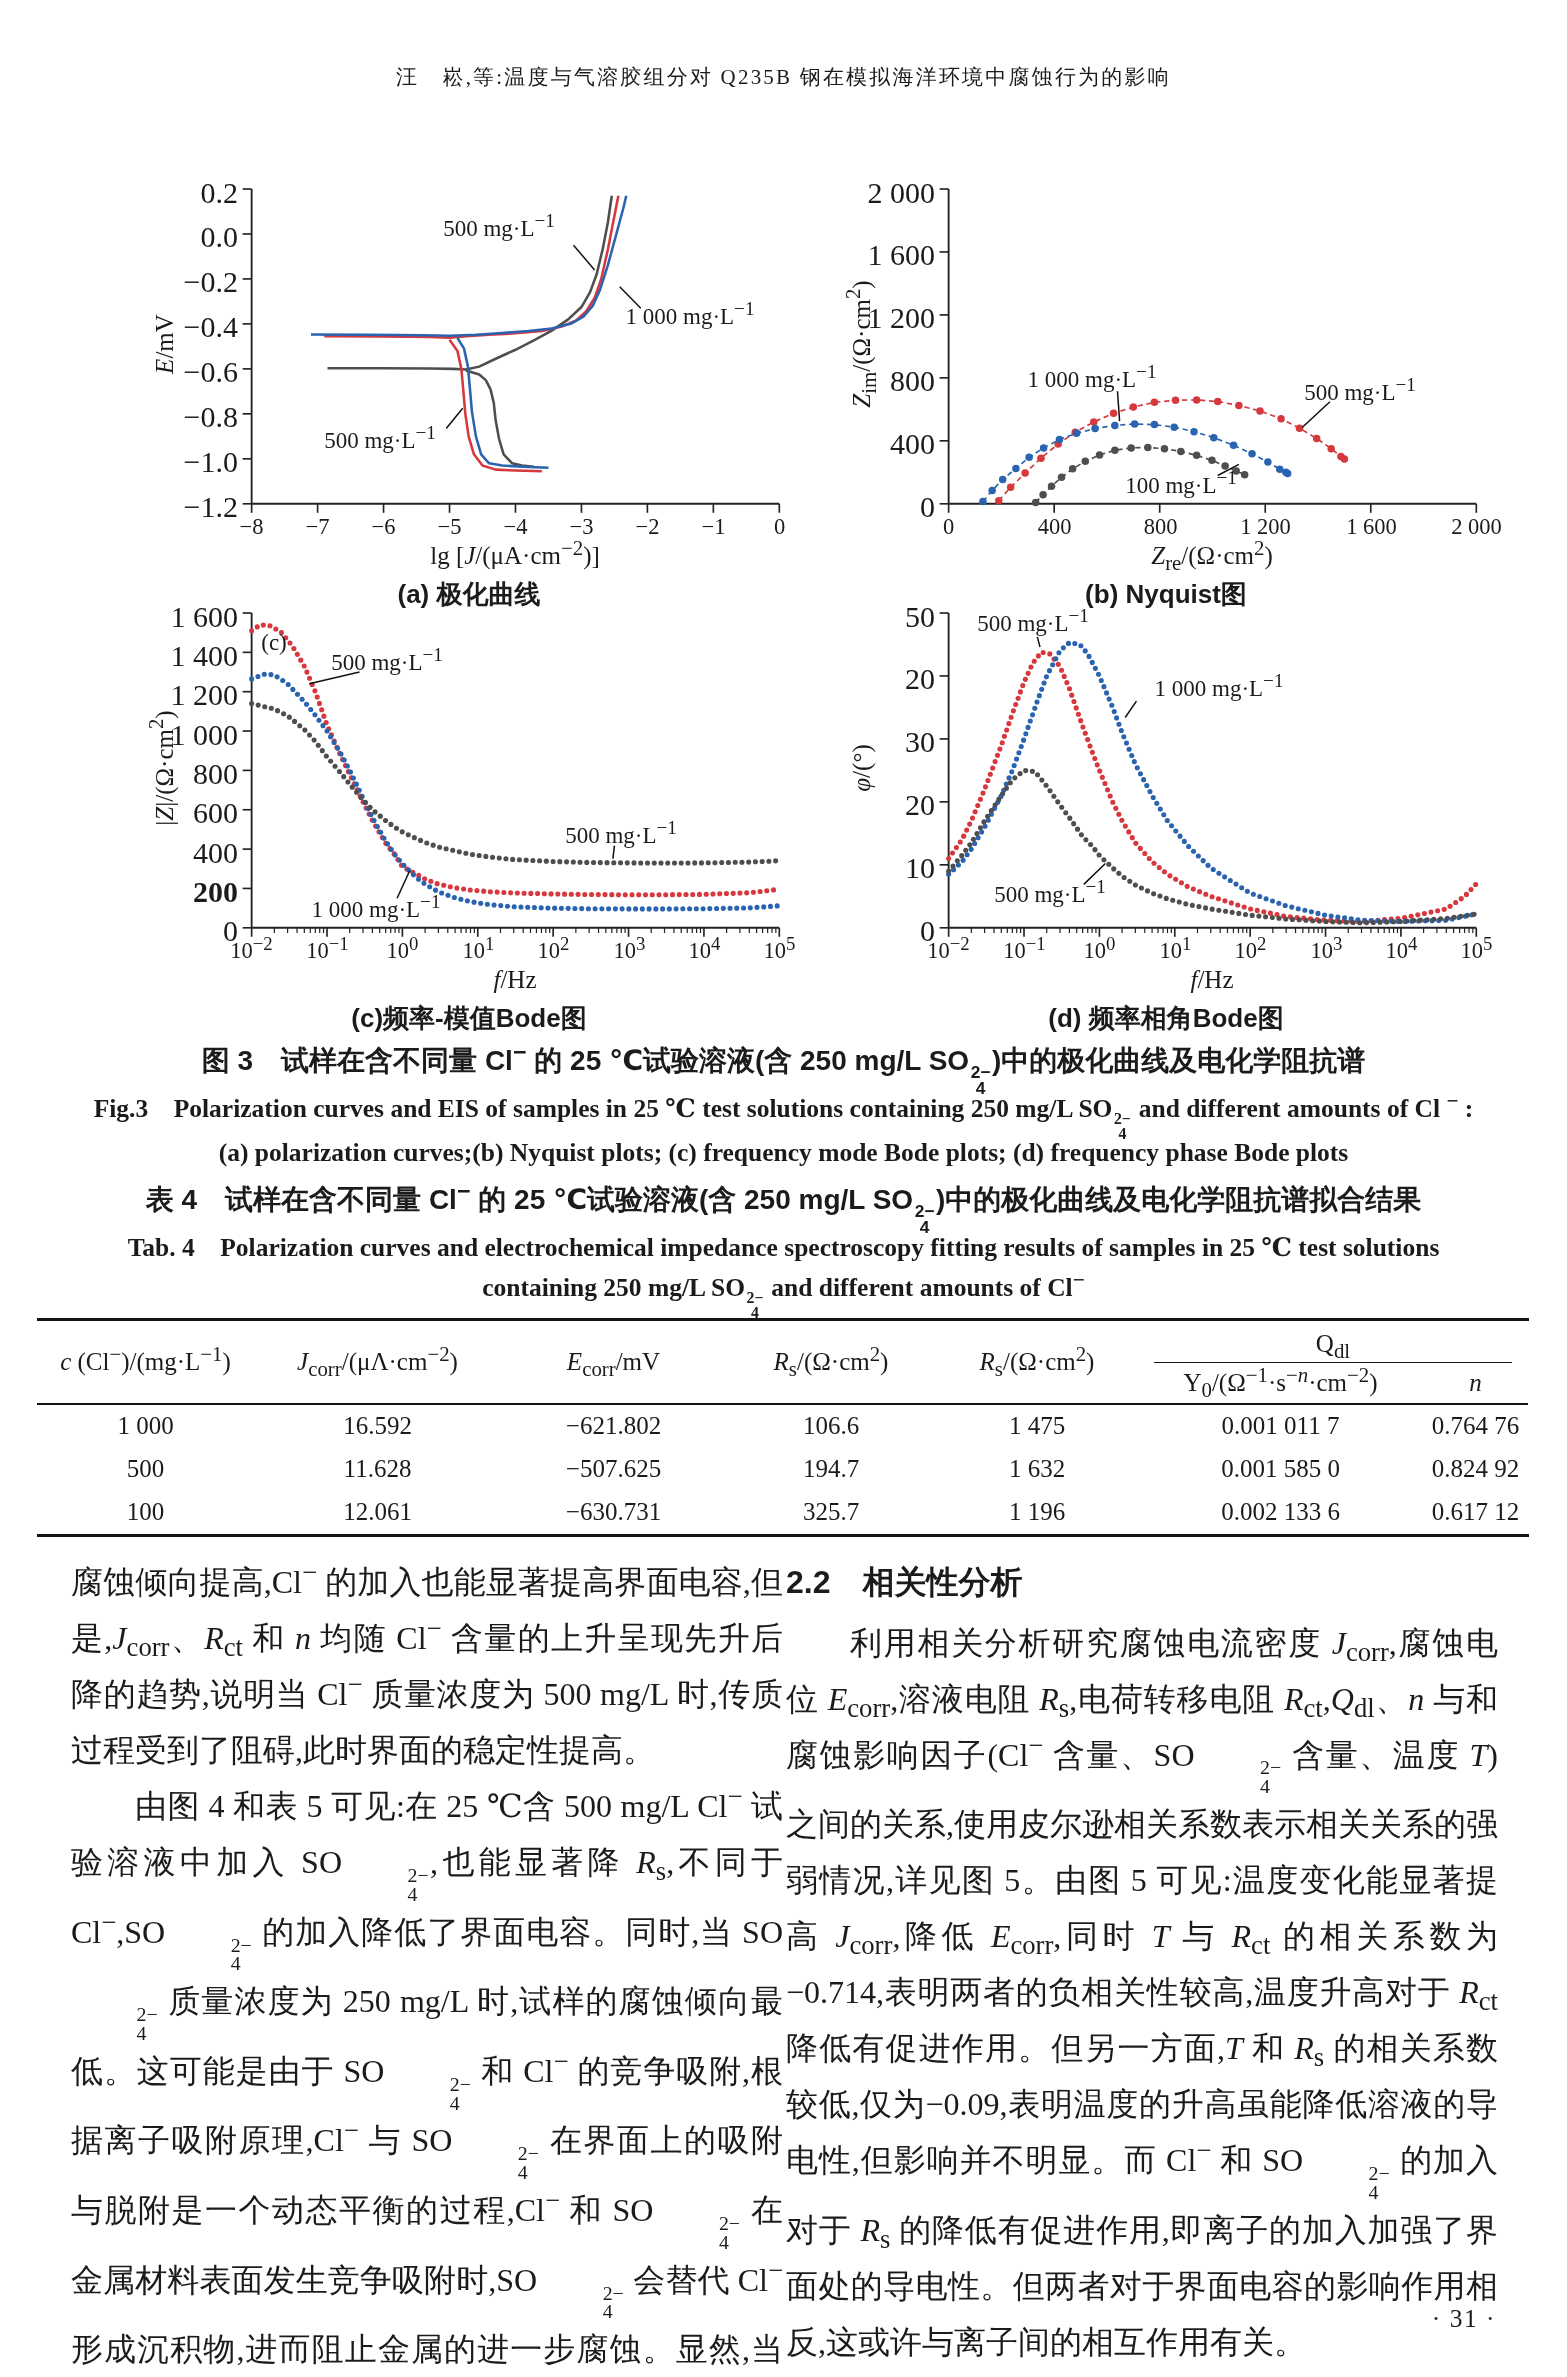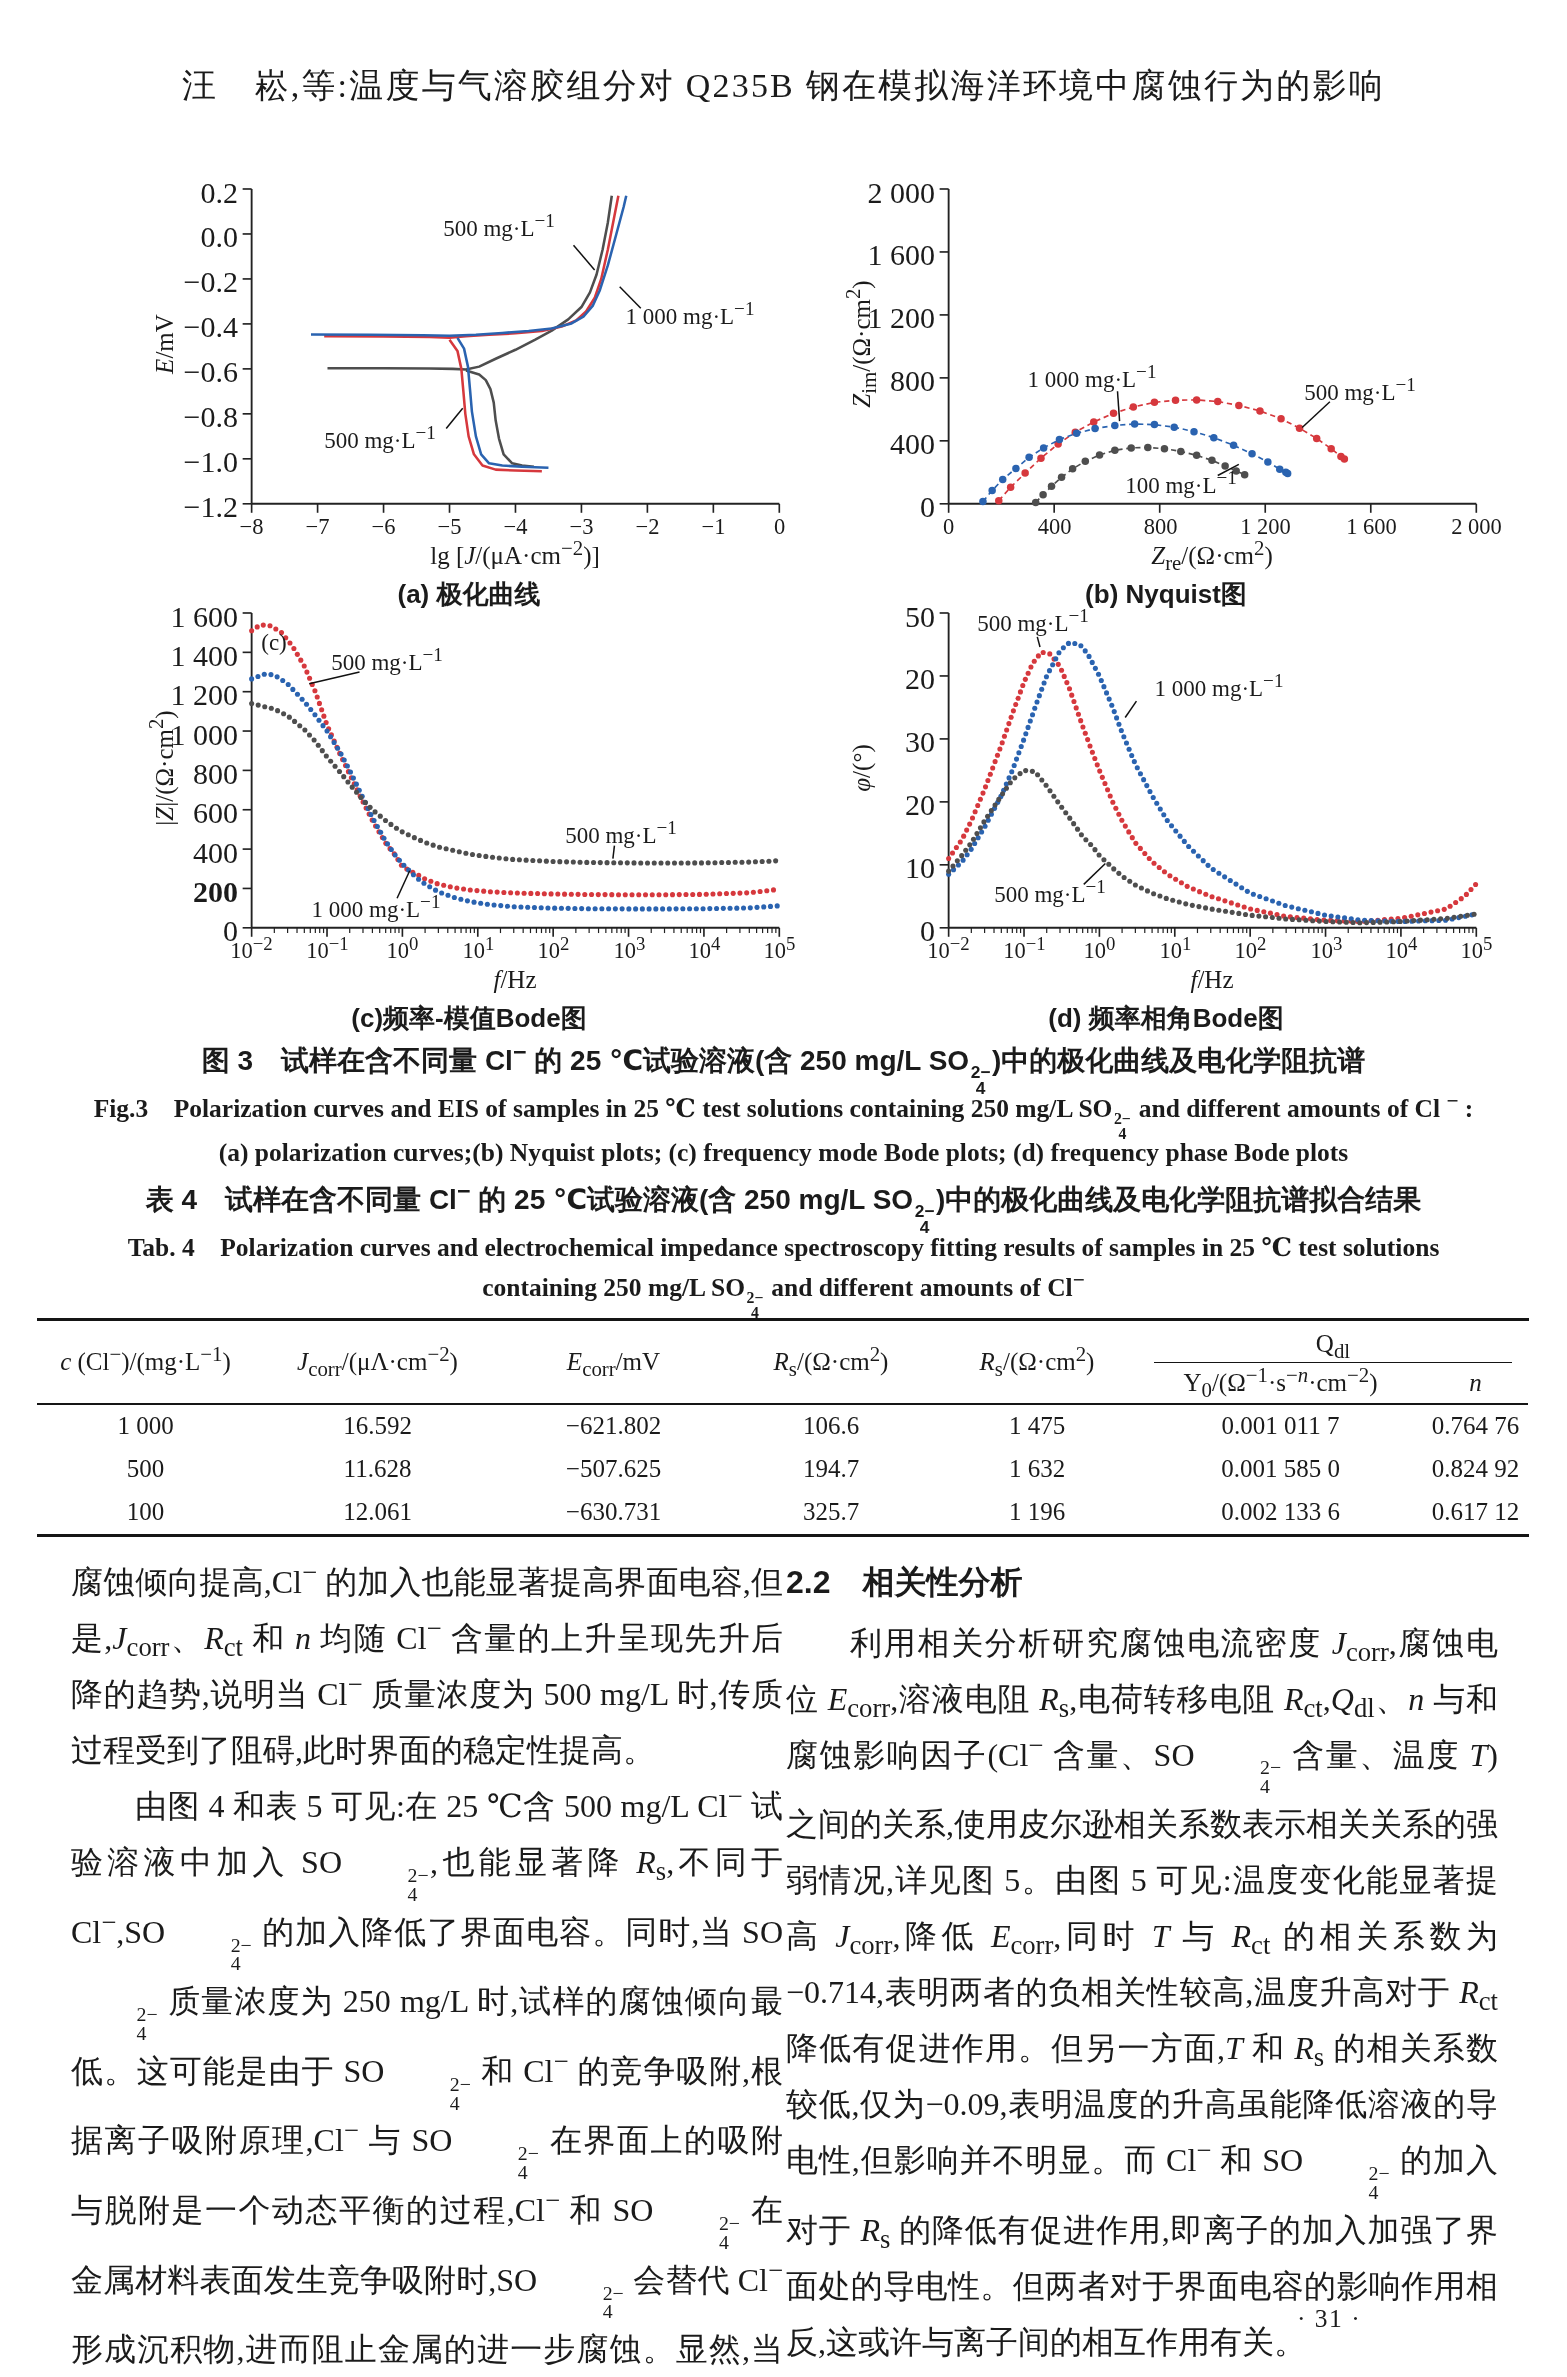--- a/index.html
+++ b/index.html
@@ -1,18 +1,18 @@
 <!DOCTYPE html>
 <html style="font-size:12px"><head>
 <meta charset="utf-8">
 <style>
   html,body{margin:0;padding:0;background:#888;}
   .page{position:relative;width:1567px;height:2377px;background:#ffffff;margin:0 auto;
         font-family:"Liberation Serif","DejaVu Serif",serif;color:#1b1b1b;overflow:hidden;}
-  .hdr{position:absolute;top:63px;left:0;width:100%;text-align:center;font-size:34px;letter-spacing:2.2px;}
+  .hdr{position:absolute;top:63px;left:0;width:100%;text-align:center;font-size:21px;letter-spacing:2.2px;}
   .chart{position:absolute;width:660px;height:446px;overflow:visible;}
   #chart-a{left:139px;top:174px;}  #chart-b{left:836px;top:174px;}
   #chart-c{left:139px;top:598px;}  #chart-d{left:836px;top:598px;}
   .chart svg{position:absolute;left:0;top:0;overflow:visible;}
   .tkx{position:absolute;width:105px;margin-left:-52px;text-align:center;font-size:22.5px;}
   .tky{position:absolute;text-align:right;font-size:30px;}
   .axl{position:absolute;text-align:center;font-size:25px;}
   .ann{position:absolute;white-space:nowrap;font-size:23px;transform:translate(-50%,-50%);}
   .chart-cap{position:absolute;left:0;top:403px;width:100%;text-align:center;font-weight:700;font-size:26px;
              font-family:"Liberation Sans","DejaVu Sans",sans-serif;}
@@ -26,21 +26,21 @@
   .tbl{display:grid;grid-template-columns:217px 247px 225px 210px 202px 285px 105px;
        grid-template-rows:42px 40px 1.5px 43px 43px 43px;align-items:center;justify-items:center;font-size:25px;}
   .th,.td{white-space:nowrap;}
   .rowspan{grid-row:1/3;}
   .qdl{grid-column:6/8;grid-row:1;align-self:end;width:92%;text-align:center;border-bottom:1.5px solid #151515;padding-bottom:4.5px;}
   .midrule{grid-column:1/8;grid-row:3;width:100%;height:1.5px;background:#151515;}
   .bodycol{position:absolute;top:1554px;width:712px;font-size:32px;line-height:56px;text-align:justify;}
   #lcol{left:71px;} #rcol{left:786px;}
   .para{margin:0;} .indent{text-indent:2em;}
   .h22{font-family:"Liberation Sans","DejaVu Sans",sans-serif;font-weight:700;font-size:32px;margin:0 0 4.5px 0;}
-  .pageno{position:absolute;top:2304px;left:1297px;width:199px;font-size:25.5px;letter-spacing:1.5px;}
+  .pageno{position:absolute;top:2304px;left:1297px;width:199px;text-align:right;font-size:25.5px;letter-spacing:1.5px;}
   i{font-style:italic;}
 </style>
 </head>
 <body>
 
 <div class="page">
 
   <div class="hdr">汪　崧,等:温度与气溶胶组分对 Q235B 钢在模拟海洋环境中腐蚀行为的影响</div>
 
   <div class="chart" id="chart-a">

